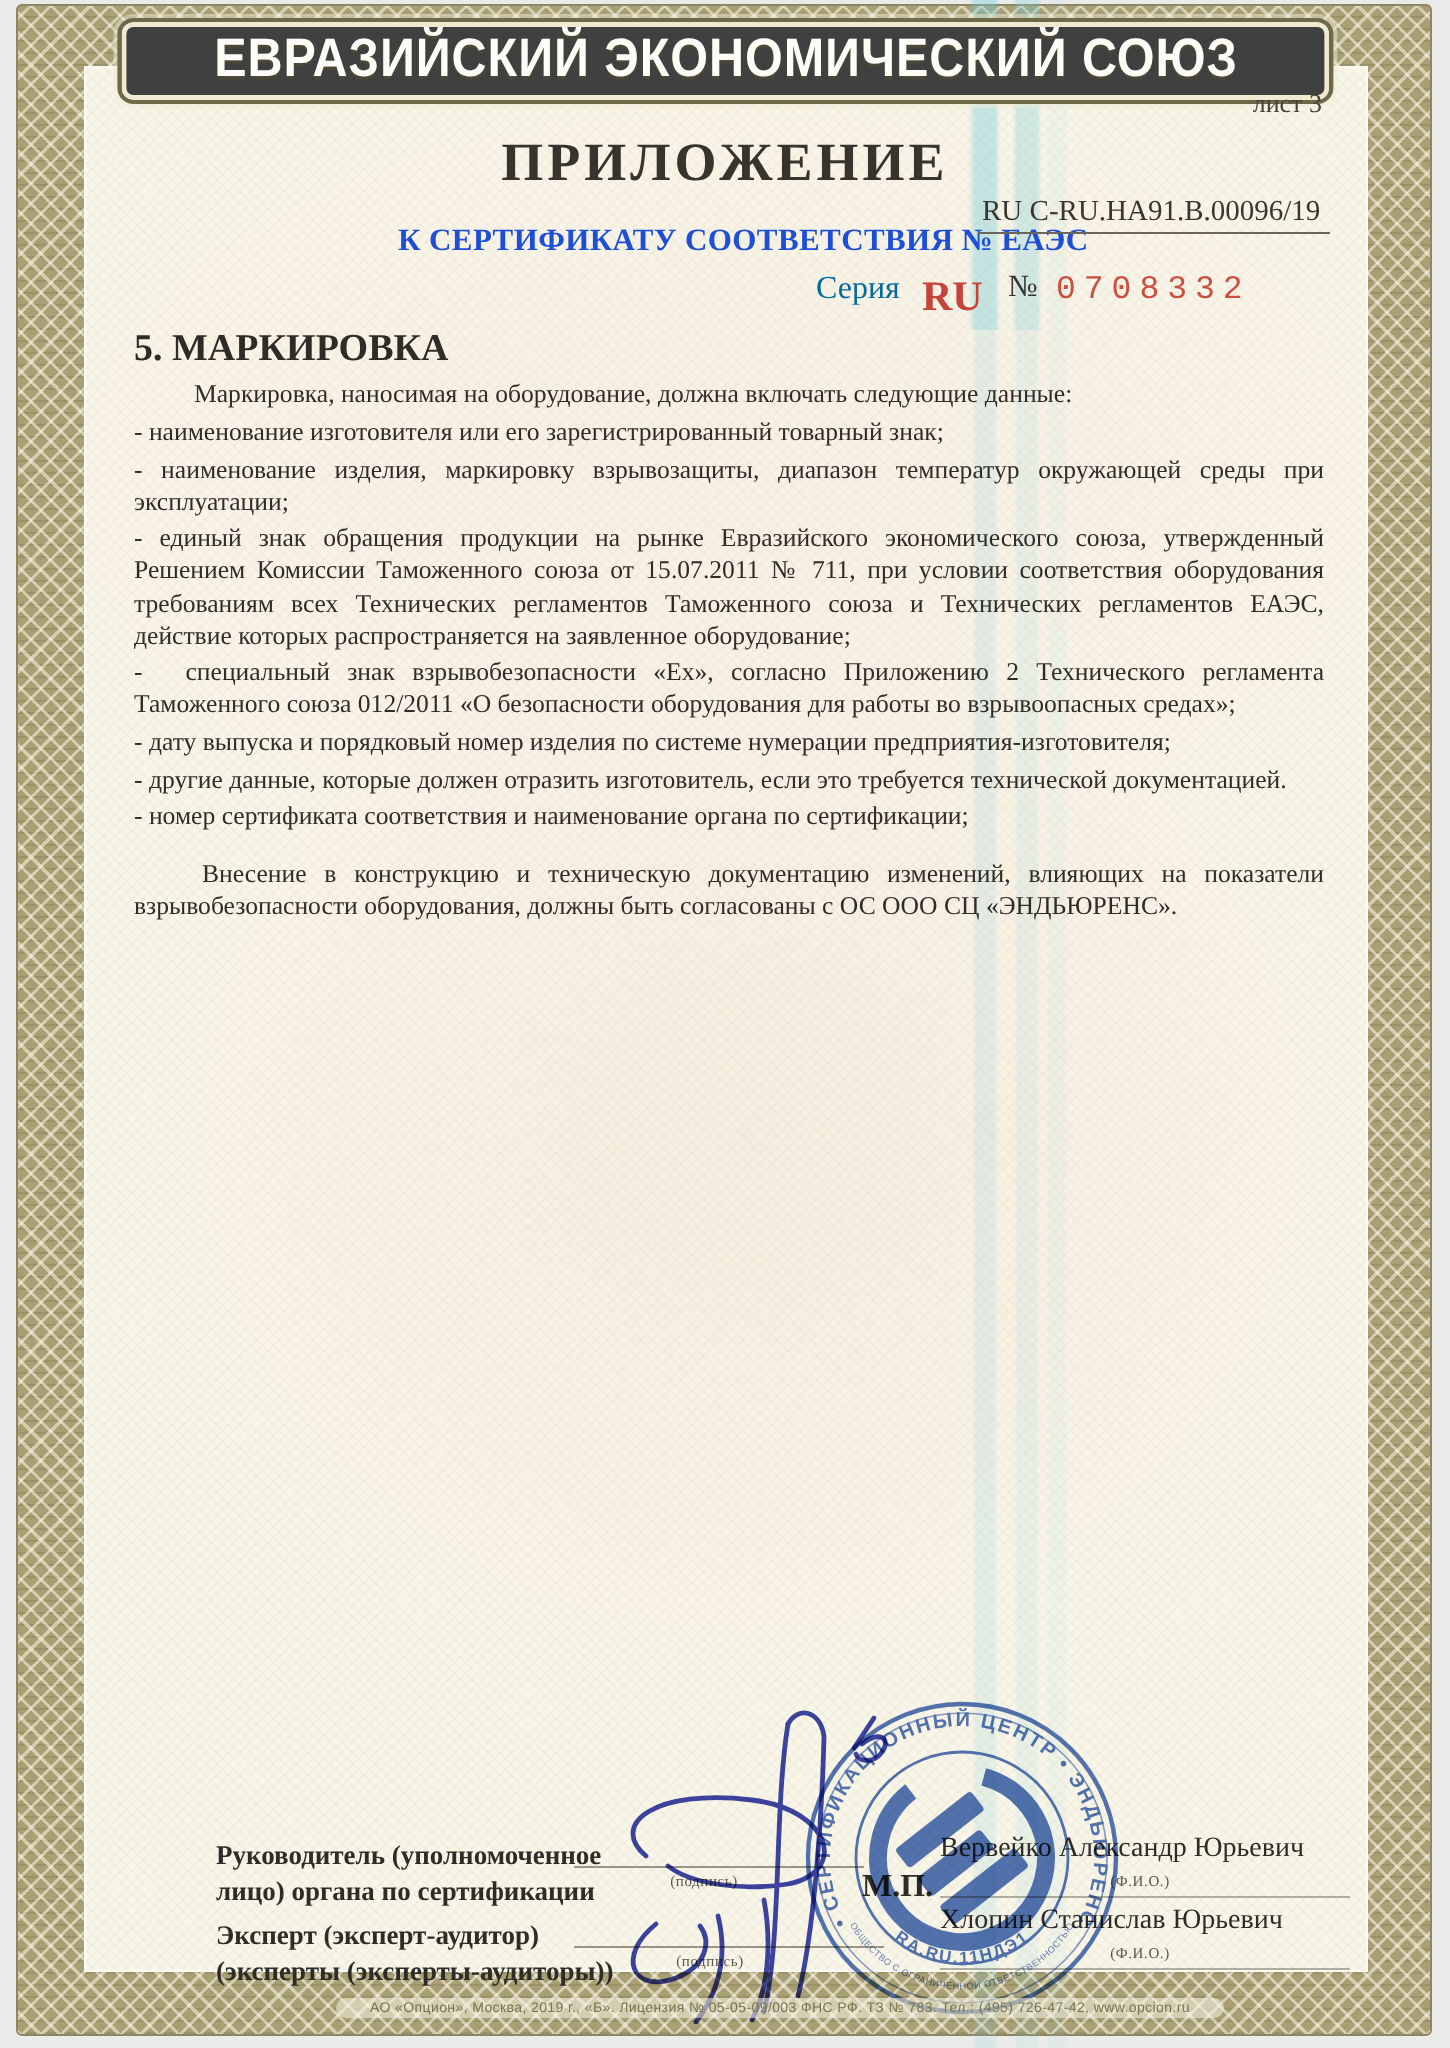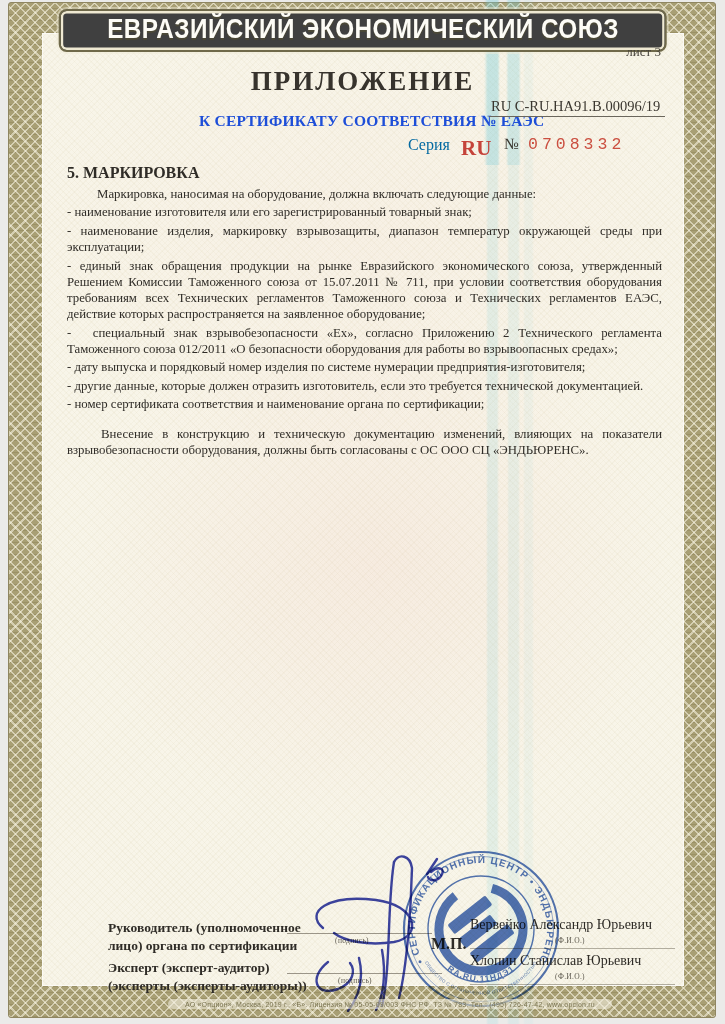--- a/index.html
+++ b/index.html
@@ -39,21 +39,21 @@
   .title{position:absolute;top:66px;left:0;width:100%;text-align:center;font-size:27px;font-weight:bold;letter-spacing:2px;color:#37332d;}
   .subtitle{position:absolute;top:112px;left:163px;font-size:15.5px;font-weight:bold;letter-spacing:.2px;color:#1d4ed8;margin-left:36px;}
   .certnum{position:absolute;top:98px;left:489px;font-size:14.5px;color:#3a362f;border-bottom:1px solid #6a665c;padding:0 5px 1px 2px;}
   .series-label{position:absolute;top:136px;left:408px;font-size:16px;color:#0369a1;}
   .series-value{position:absolute;top:136px;left:461px;font-size:21px;font-weight:bold;color:#c5433a;}
   .num-sign{position:absolute;top:135px;left:504px;font-size:15.5px;color:#3a362f;}
   .blank-number{position:absolute;top:135px;left:528px;font-size:16.5px;color:#cb4f40;letter-spacing:4px;font-family:"Liberation Mono","DejaVu Sans Mono",monospace;}
 
   
   .mk{position:absolute;left:67px;top:163px;width:595px;font-size:12.8px;line-height:1.26;color:#2f2c27;}
-  .mk-heading{font-weight:bold;font-size:16px;margin:0 0 2px;font-family:Liberation Serif, serif;}
+  .mk-heading{font-weight:bold;font-size:19px;margin:0 0 2px;font-family:Liberation Serif, serif;}
   .mk p{margin:0 0 2.5px;text-align:justify;}
   .mk .indent{text-indent:30px;}
   .mk .closing{margin-top:13px;text-indent:34px;}
 
   
   .role{position:absolute;left:108px;width:230px;font-size:13.5px;font-weight:bold;line-height:1.3;color:#2f2c27;}
   .role1{top:919px;}
   .role2{top:959px;}
   .sig-line{position:absolute;height:1px;background:#7c7668;opacity:.75;}
   .sig-line1{left:287px;top:933px;width:145px;}

